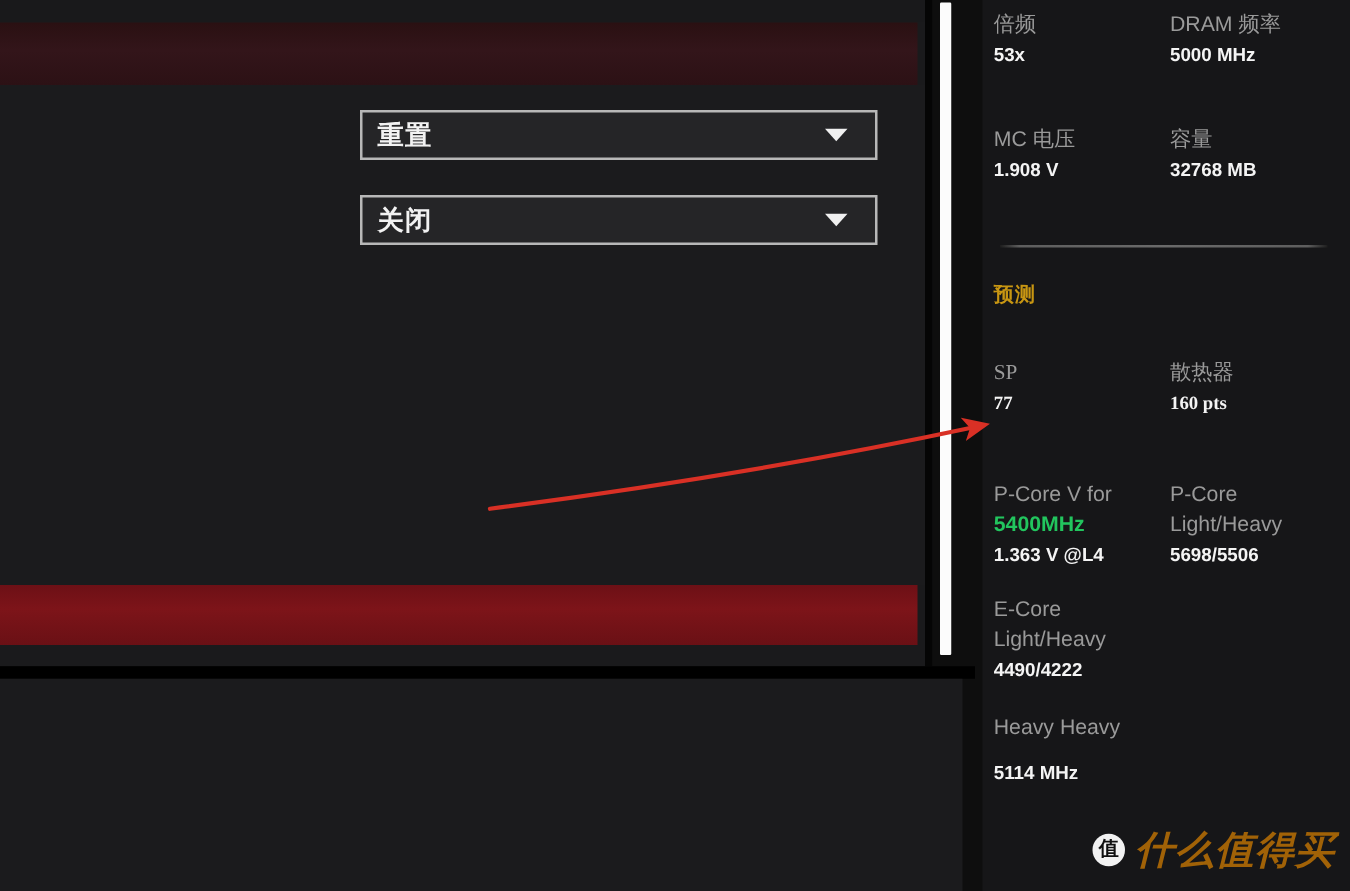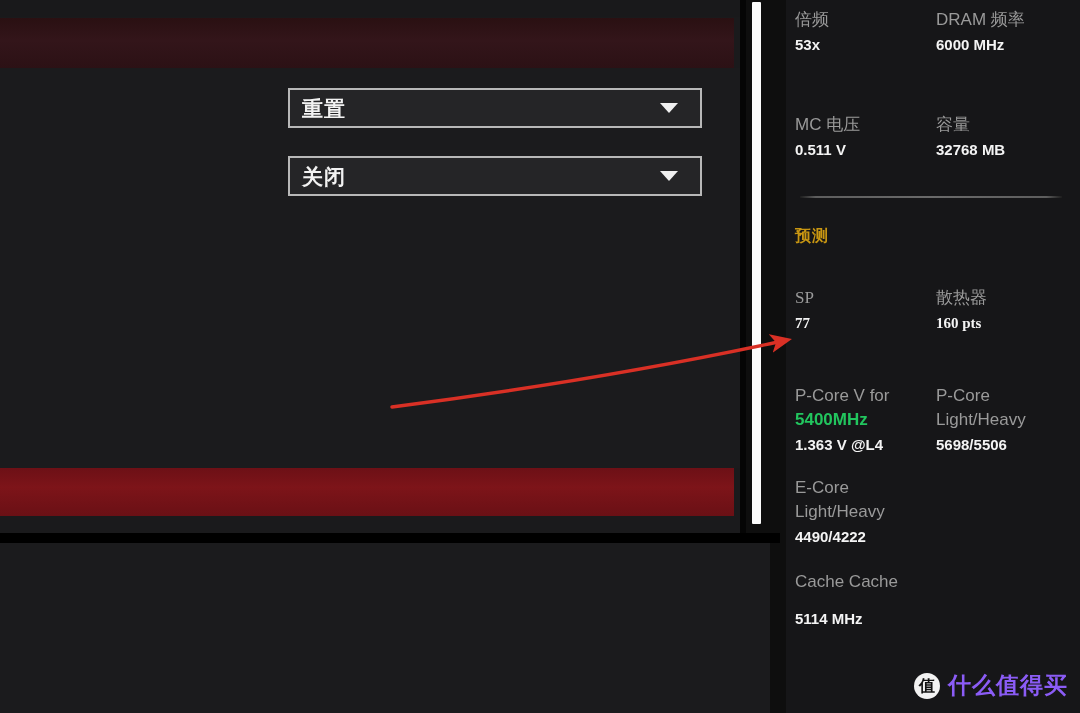--- a/index.html
+++ b/index.html
@@ -212,24 +212,25 @@
     background: #f2f2f2;
     color: #101010;
     font-size: 16px;
     font-weight: 700;
     display: flex;
     align-items: center;
     justify-content: center;
     line-height: 1;
   }
   .wm-text {
-    color: #8b5cf6;
-    font-size: 23px;
+    color: #a16207;
+    font-size: 31px;
     font-weight: 700;
     letter-spacing: 1px;
+    font-style: italic;
   }
 </style>
 </head>
 <body>
 
 <div class="screen">
 
   <div class="left-panel">
     <div class="left-panel-top-strip"></div>
     <div class="panel-body-fill"></div>
@@ -259,30 +260,30 @@
     <div class="rp-inner">
 
       <div class="stat-grid" style="top:8px;">
         <div class="stat-row">
           <div class="stat-cell">
             <div class="stat-label">倍频</div>
             <div class="stat-value">53x</div>
           </div>
           <div class="stat-cell">
             <div class="stat-label">DRAM 频率</div>
-            <div class="stat-value">6000 MHz</div>
-          </div>
-        </div>
-      </div>
-
-      <div class="stat-grid" style="top:100px;margin-top:13px;">
+            <div class="stat-value">5000 MHz</div>
+          </div>
+        </div>
+      </div>
+
+      <div class="stat-grid" style="top:100px;">
         <div class="stat-row">
           <div class="stat-cell">
             <div class="stat-label">MC 电压</div>
-            <div class="stat-value">0.511 V</div>
+            <div class="stat-value">1.908 V</div>
           </div>
           <div class="stat-cell">
             <div class="stat-label">容量</div>
             <div class="stat-value">32768 MB</div>
           </div>
         </div>
       </div>
 
       <div class="divider"></div>
 
@@ -322,21 +323,21 @@
             <div class="stat-label">E-Core</div>
             <div class="stat-label">Light/Heavy</div>
             <div class="stat-value">4490/4222</div>
           </div>
         </div>
       </div>
 
       <div class="stat-grid" style="top:570px;">
         <div class="stat-row">
           <div class="stat-cell">
-            <div class="stat-label">Cache Cache</div>
+            <div class="stat-label">Heavy Heavy</div>
             <div class="stat-value" style="line-height:50px;">5114 MHz</div>
           </div>
         </div>
       </div>
 
     </div>
   </div>
 
   <svg class="arrow-svg" viewBox="0 0 1080 713">
     <defs>

